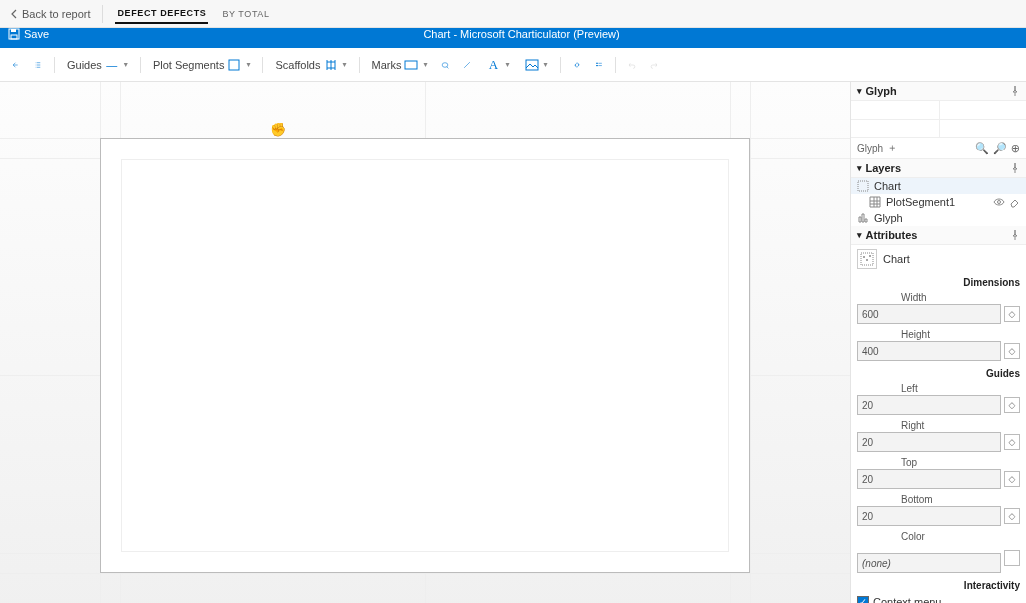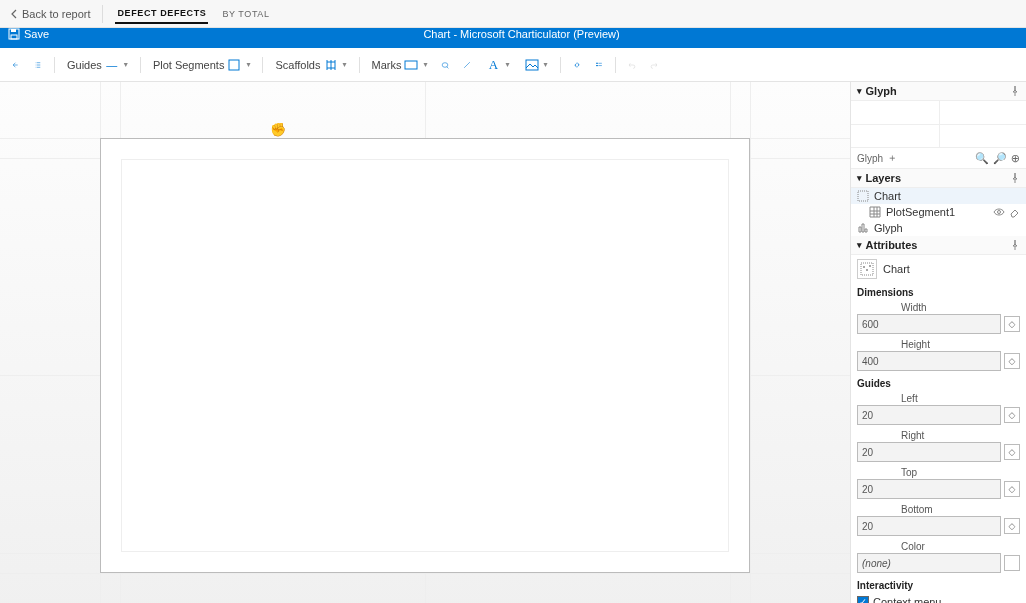--- a/index.html
+++ b/index.html
@@ -31,21 +31,21 @@
 .glyph-canvas .gh { position:absolute; left:0; right:0; top:50%; height:1px; background:#eee; }
 .glyph-footer { display: flex; align-items: center; justify-content: space-between; padding: 3px 6px; border-bottom: 1px solid #eee; }
 .glyph-footer .gf-left { display:flex; align-items:center; gap:4px; color:#666; font-size:10px; }
 .glyph-footer .gf-right { display:flex; gap:4px; color:#666; }
 .layer-item { display: flex; align-items: center; gap: 5px; padding: 2px 6px; cursor: pointer; }
 .layer-item.selected { background: #edf4fb; }
 .layer-item .li-right { margin-left: auto; display:flex; gap:4px; color:#666; }
 .indent-1 { padding-left: 18px; }
 .attr-obj { display:flex; align-items:center; gap:6px; padding: 4px 6px; }
 .attr-icon { width:20px; height:20px; border:1px solid #ccc; display:flex; align-items:center; justify-content:center; font-size:10px; }
-.attr-group-title { font-weight:600; color:#222; padding: 4px 6px 2px; font-size:10px; }
+.attr-group-title { font-weight:600; color:#222; padding: 4px 6px 2px; font-size:10px;text-align:right; }
 .attr-label { color:#555; padding: 2px 6px 0; font-size:10px;margin-left:44px; }
 .attr-row { display:flex; align-items:center; padding: 1px 6px 3px; gap:3px; }
 .attr-input { flex:1; height:20px; border:1px solid #bbb; background:#f3f3f3; padding:0 4px; font-size:10px; color:#555; }
 .attr-bind { width:16px; height:16px; border:1px solid #bbb; display:flex; align-items:center; justify-content:center; cursor:pointer; background:#fff; font-size:9px; color:#777; }
 .color-swatch { width:16px; height:16px; border:1px solid #bbb; background:#fff; }
 .checkbox { width:12px; height:12px; border:1px solid #666; background:#0078d4; color:#fff; display:inline-flex; align-items:center; justify-content:center; font-size:9px; margin-right:4px; }
 svg { display:block; }
 .pin-icon { color:#888; cursor:pointer; }
 .tool-icon { width:16px; height:16px; display:flex; align-items:center; justify-content:center; color:#0078d4; }
 .gray-icon { color:#888; }
@@ -318,21 +318,21 @@
       <div class="attr-bind">◇</div>
     </div>
     <div class="attr-label">Bottom</div>
     <div class="attr-row">
       <input class="attr-input" value="20" style="">
       <div class="attr-bind">◇</div>
     </div>
 
     <div class="attr-label">Color</div>
     <div class="attr-row">
-      <input class="attr-input" style="font-style: italic;" value="(none)">
+      <input class="attr-input" style="font-style: italic; margin-top: 10px;" value="(none)">
       <div class="color-swatch"></div>
     </div>
 
     <div class="attr-group-title">Interactivity</div>
     <div class="attr-row" style="padding-top:3px;">
       <label style="display:flex;align-items:center;cursor:pointer;">
         <span class="checkbox">✓</span>
         <span>Context menu</span>
       </label>
     </div>

